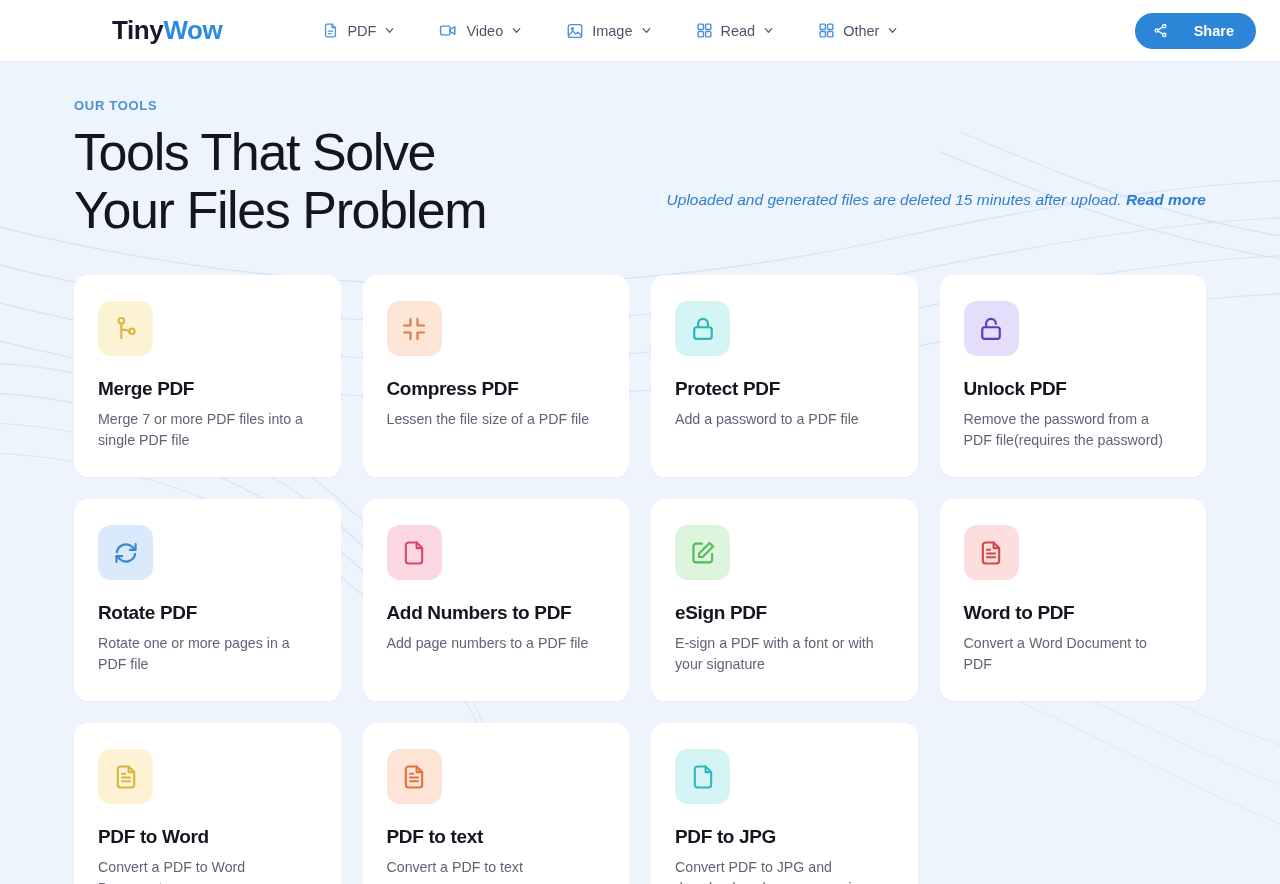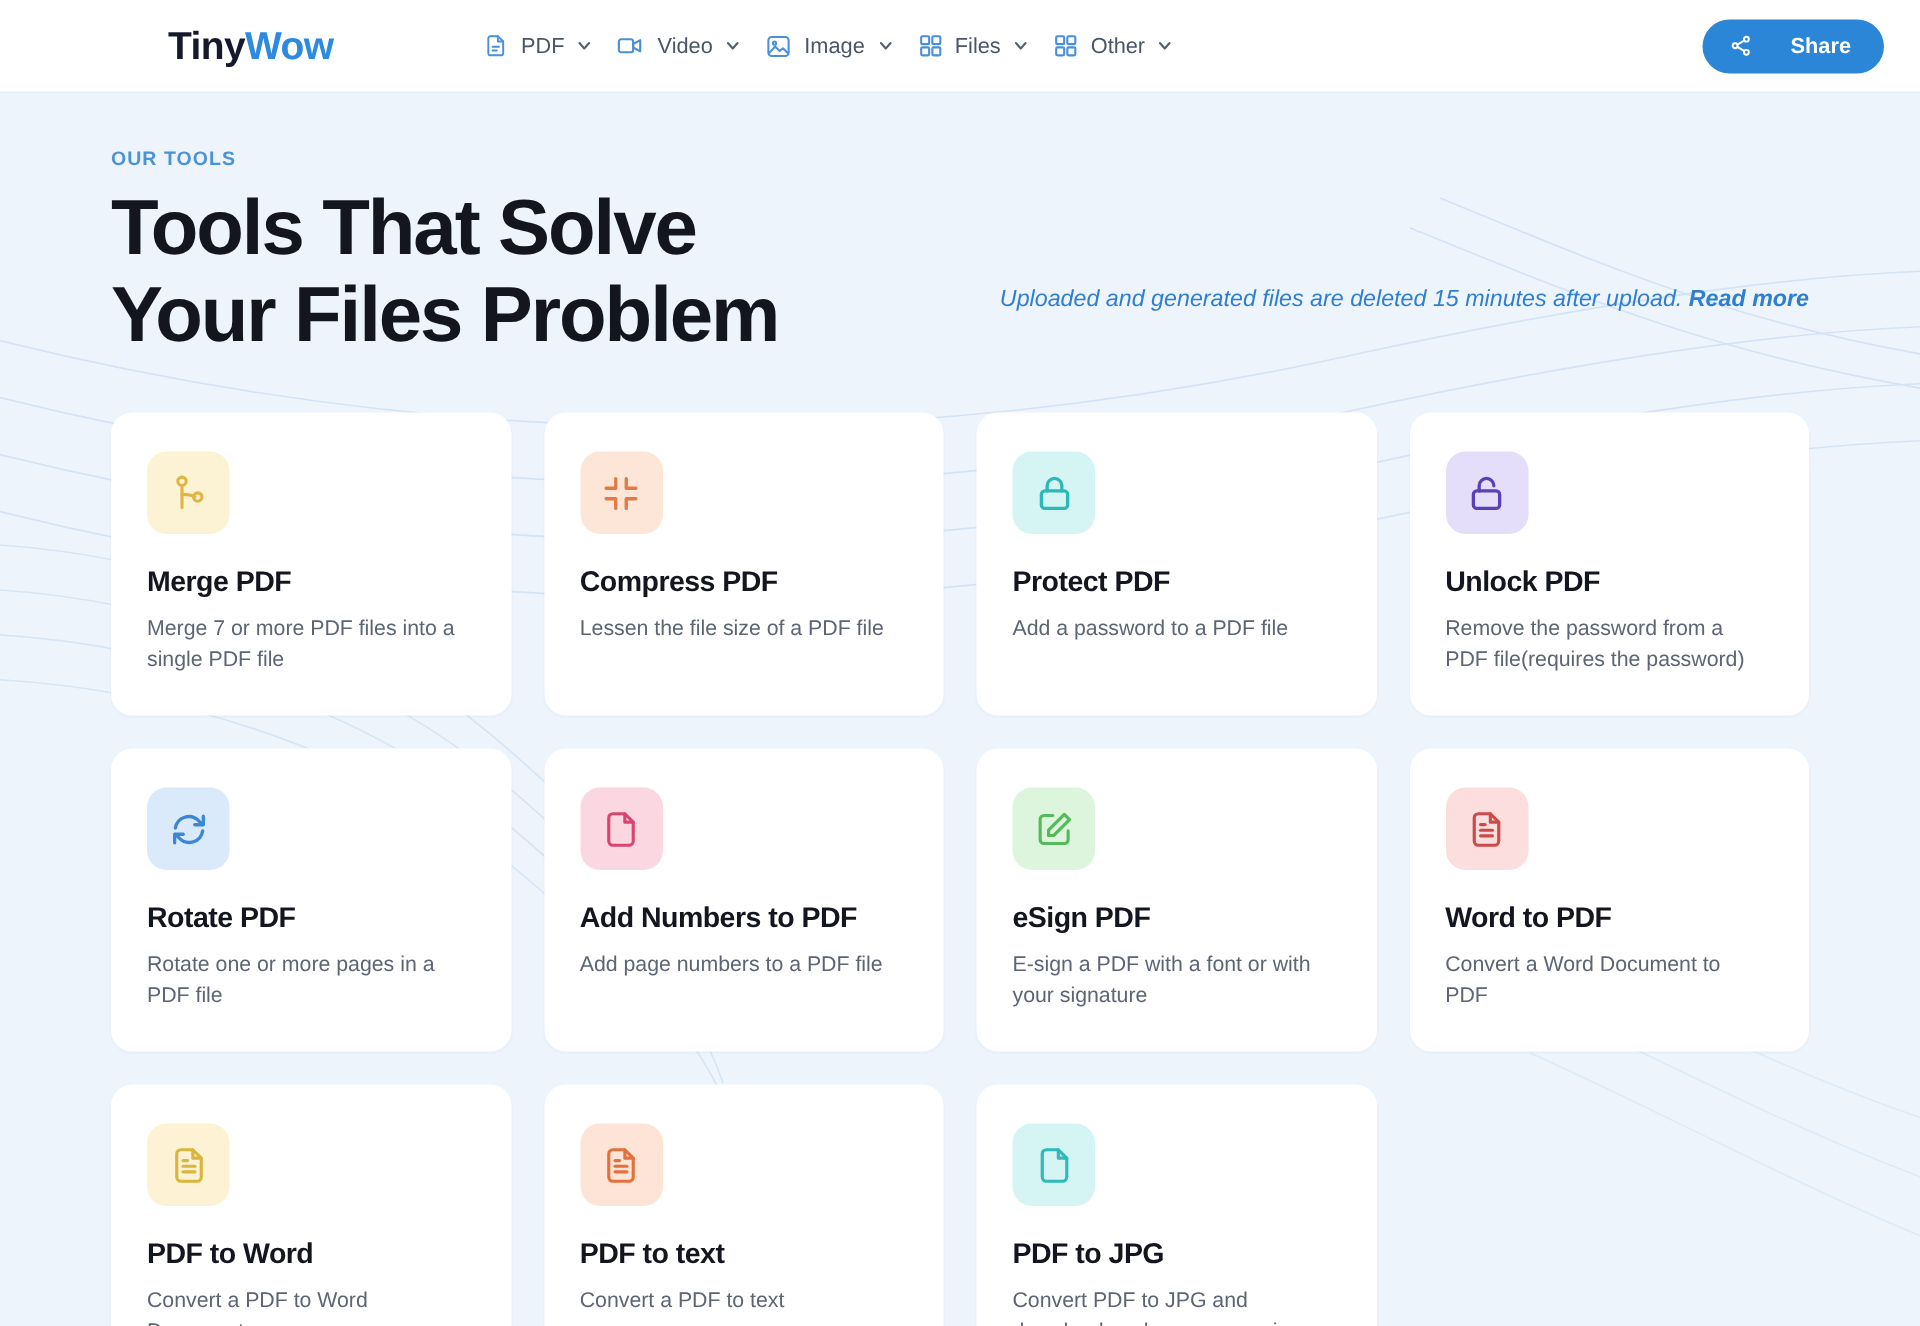--- a/index.html
+++ b/index.html
@@ -35,21 +35,21 @@
     letter-spacing: -0.4px;
     white-space: nowrap;
     cursor: pointer;
   }
   .logo .tiny { color: #15192b; }
   .logo .wow  { color: #2c8ae0; }
 
   .nav {
     display: flex;
     align-items: center;
-    gap: 16px;
+    gap: 44px;
     margin-left: 100px;
   }
 
   .nav-item {
     display: flex;
     align-items: center;
     gap: 8px;
     font-size: 14.5px;
     color: #4a5668;
     cursor: pointer;
@@ -105,21 +105,21 @@
 
   .hero-row {
     display: flex;
     align-items: flex-start;
   }
 
   .headline {
     margin-top: 10px;
     font-size: 52px;
     line-height: 58px;
-    font-weight: 700;
+    font-weight: 400;
     letter-spacing: -1.4px;
     color: #14161f;
     white-space: pre-line;
   }
 
   .notice {
     margin-left: auto;
     margin-top: 78px;
     font-size: 15.5px;
     font-style: italic;
@@ -237,21 +237,21 @@
 
     <div class="nav-item">
       <span class="nico">
         <svg width="17" height="17" viewBox="0 0 24 24" fill="none" stroke="currentColor" stroke-width="2" stroke-linecap="round" stroke-linejoin="round">
           <rect x="3" y="3" width="7.5" height="7.5" rx="1.2"></rect>
           <rect x="13.5" y="3" width="7.5" height="7.5" rx="1.2"></rect>
           <rect x="3" y="13.5" width="7.5" height="7.5" rx="1.2"></rect>
           <rect x="13.5" y="13.5" width="7.5" height="7.5" rx="1.2"></rect>
         </svg>
       </span>
-      <span>Files</span>
+      <span>Read</span>
       <span class="caret">
         <svg width="11" height="11" viewBox="0 0 24 24" fill="none" stroke="currentColor" stroke-width="3" stroke-linecap="round" stroke-linejoin="round">
             <path d="M5 8l7 8 7-8"></path>
           </svg>
       </span>
     </div>
 
     <div class="nav-item">
       <span class="nico">
         <svg width="17" height="17" viewBox="0 0 24 24" fill="none" stroke="currentColor" stroke-width="2" stroke-linecap="round" stroke-linejoin="round">

